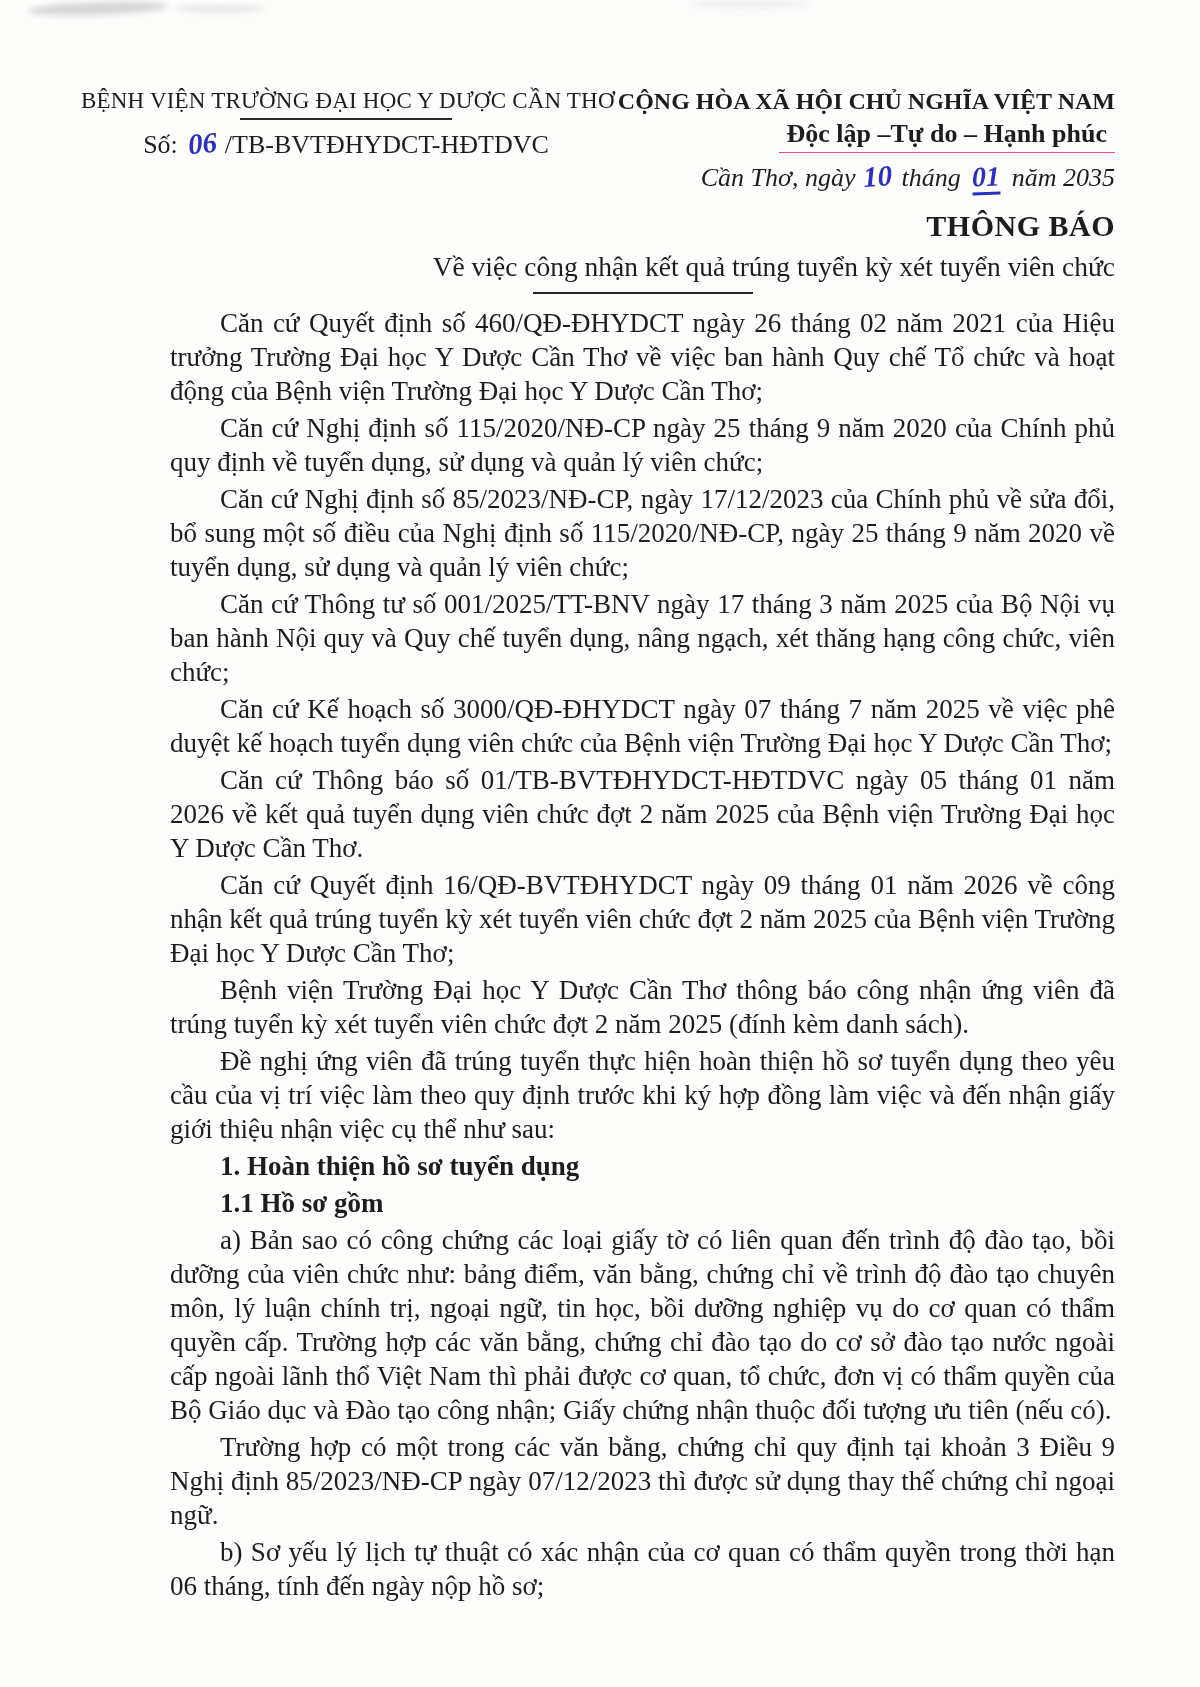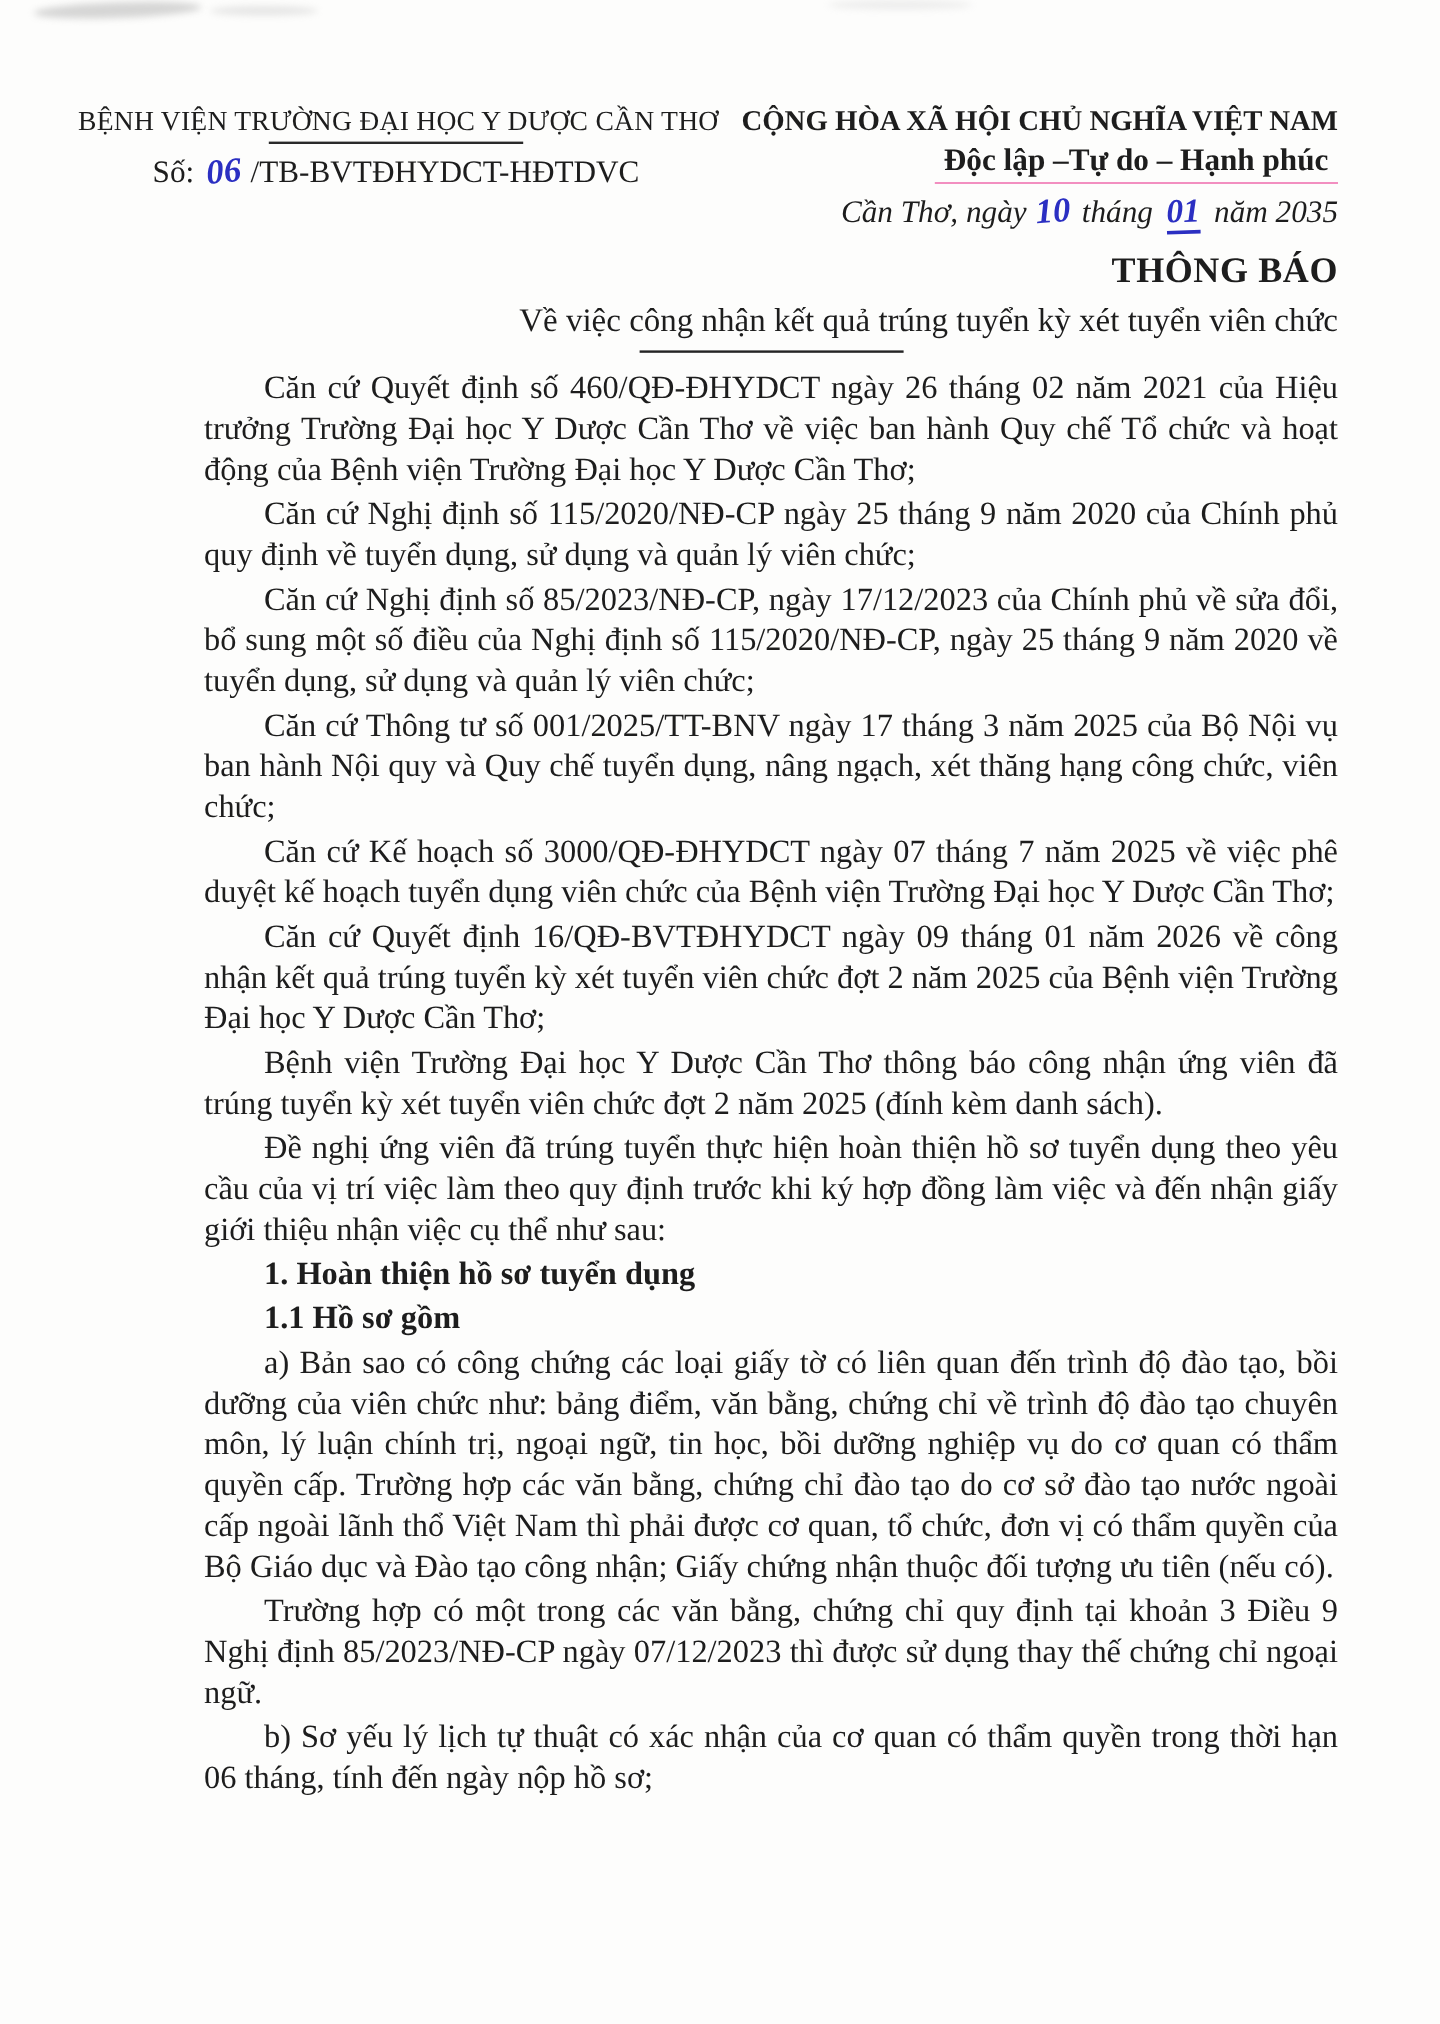--- a/index.html
+++ b/index.html
@@ -14,21 +14,21 @@
     overflow:hidden;
   }
   
   .smudge-a { position:absolute; left:28px; top:2px; width:140px; height:13px;
               background:#9a9a9a; opacity:.40; filter:blur(3px); border-radius:50%; transform:rotate(-2deg); }
   .smudge-b { position:absolute; left:175px; top:5px; width:90px; height:8px;
               background:#b5b5b5; opacity:.32; filter:blur(3px); border-radius:50%; }
   .smudge-c { position:absolute; left:690px; top:0; width:120px; height:8px;
               background:#c4c4c4; opacity:.28; filter:blur(3px); border-radius:50%; }
 
-  .header { display:flex; }
+  .header { display:flex;margin-left:16px; }
   .header-left { width:530px; text-align:center; flex:none; }
   .header-right { flex:1; text-align:right; }
 
   .h-org-parent { font-size:23px; letter-spacing:.2px; white-space:nowrap; }
   .h-org-issuer { font-size:23.5px; font-weight:bold; margin-top:3px; white-space:nowrap; }
   .h-rule-left  { width:212px; border-top:2.5px solid #2a2a2a; margin:4px auto 7px; }
   .h-number     { font-size:26px; }
 
   .h-national { font-size:24px; font-weight:bold; white-space:nowrap; }
   .h-motto    { display:inline-block; font-size:26px; font-weight:bold;
@@ -88,20 +88,21 @@
     </div>
     <div class="title-rule"></div>
   </div>
 
   <div class="doc-body">
     <p>Căn cứ Quyết định số 460/QĐ-ĐHYDCT ngày 26 tháng 02 năm 2021 của Hiệu trưởng Trường Đại học Y Dược Cần Thơ về việc ban hành Quy chế Tổ chức và hoạt động của Bệnh viện Trường Đại học Y Dược Cần Thơ;</p>
     <p>Căn cứ Nghị định số 115/2020/NĐ-CP ngày 25 tháng 9 năm 2020 của Chính phủ quy định về tuyển dụng, sử dụng và quản lý viên chức;</p>
     <p>Căn cứ Nghị định số 85/2023/NĐ-CP, ngày 17/12/2023 của Chính phủ về sửa đổi, bổ sung một số điều của Nghị định số 115/2020/NĐ-CP, ngày 25 tháng 9 năm 2020 về tuyển dụng, sử dụng và quản lý viên chức;</p>
     <p>Căn cứ Thông tư số 001/2025/TT-BNV ngày 17 tháng 3 năm 2025 của Bộ Nội vụ ban hành Nội quy và Quy chế tuyển dụng, nâng ngạch, xét thăng hạng công chức, viên chức;</p>
     <p>Căn cứ Kế hoạch số 3000/QĐ-ĐHYDCT ngày 07 tháng 7 năm 2025 về việc phê duyệt kế hoạch tuyển dụng viên chức của Bệnh viện Trường Đại học Y Dược Cần Thơ;</p>
+    <p>Căn cứ Thông báo số 01/TB-BVTĐHYDCT-HĐTDVC ngày 05 tháng 01 năm 2026 về kết quả tuyển dụng viên chức đợt 2 năm 2025 của Bệnh viện Trường Đại học Y Dược Cần Thơ.</p>
     <p>Căn cứ Quyết định 16/QĐ-BVTĐHYDCT ngày 09 tháng 01 năm 2026 về công nhận kết quả trúng tuyển kỳ xét tuyển viên chức đợt 2 năm 2025 của Bệnh viện Trường Đại học Y Dược Cần Thơ;</p>
     <p>Bệnh viện Trường Đại học Y Dược Cần Thơ thông báo công nhận ứng viên đã trúng tuyển kỳ xét tuyển viên chức đợt 2 năm 2025 (đính kèm danh sách).</p>
     <p>Đề nghị ứng viên đã trúng tuyển thực hiện hoàn thiện hồ sơ tuyển dụng theo yêu cầu của vị trí việc làm theo quy định trước khi ký hợp đồng làm việc và đến nhận giấy giới thiệu nhận việc cụ thể như sau:</p>
     <p class="heading">1. Hoàn thiện hồ sơ tuyển dụng</p>
     <p class="heading">1.1 Hồ sơ gồm</p>
     <p>a) Bản sao có công chứng các loại giấy tờ có liên quan đến trình độ đào tạo, bồi dưỡng của viên chức như: bảng điểm, văn bằng, chứng chỉ về trình độ đào tạo chuyên môn, lý luận chính trị, ngoại ngữ, tin học, bồi dưỡng nghiệp vụ do cơ quan có thẩm quyền cấp. Trường hợp các văn bằng, chứng chỉ đào tạo do cơ sở đào tạo nước ngoài cấp ngoài lãnh thổ Việt Nam thì phải được cơ quan, tổ chức, đơn vị có thẩm quyền của Bộ Giáo dục và Đào tạo công nhận; Giấy chứng nhận thuộc đối tượng ưu tiên (nếu có).</p>
     <p>Trường hợp có một trong các văn bằng, chứng chỉ quy định tại khoản 3 Điều 9 Nghị định 85/2023/NĐ-CP ngày 07/12/2023 thì được sử dụng thay thế chứng chỉ ngoại ngữ.</p>
     <p>b) Sơ yếu lý lịch tự thuật có xác nhận của cơ quan có thẩm quyền trong thời hạn 06 tháng, tính đến ngày nộp hồ sơ;</p>
   </div>
 </div>

